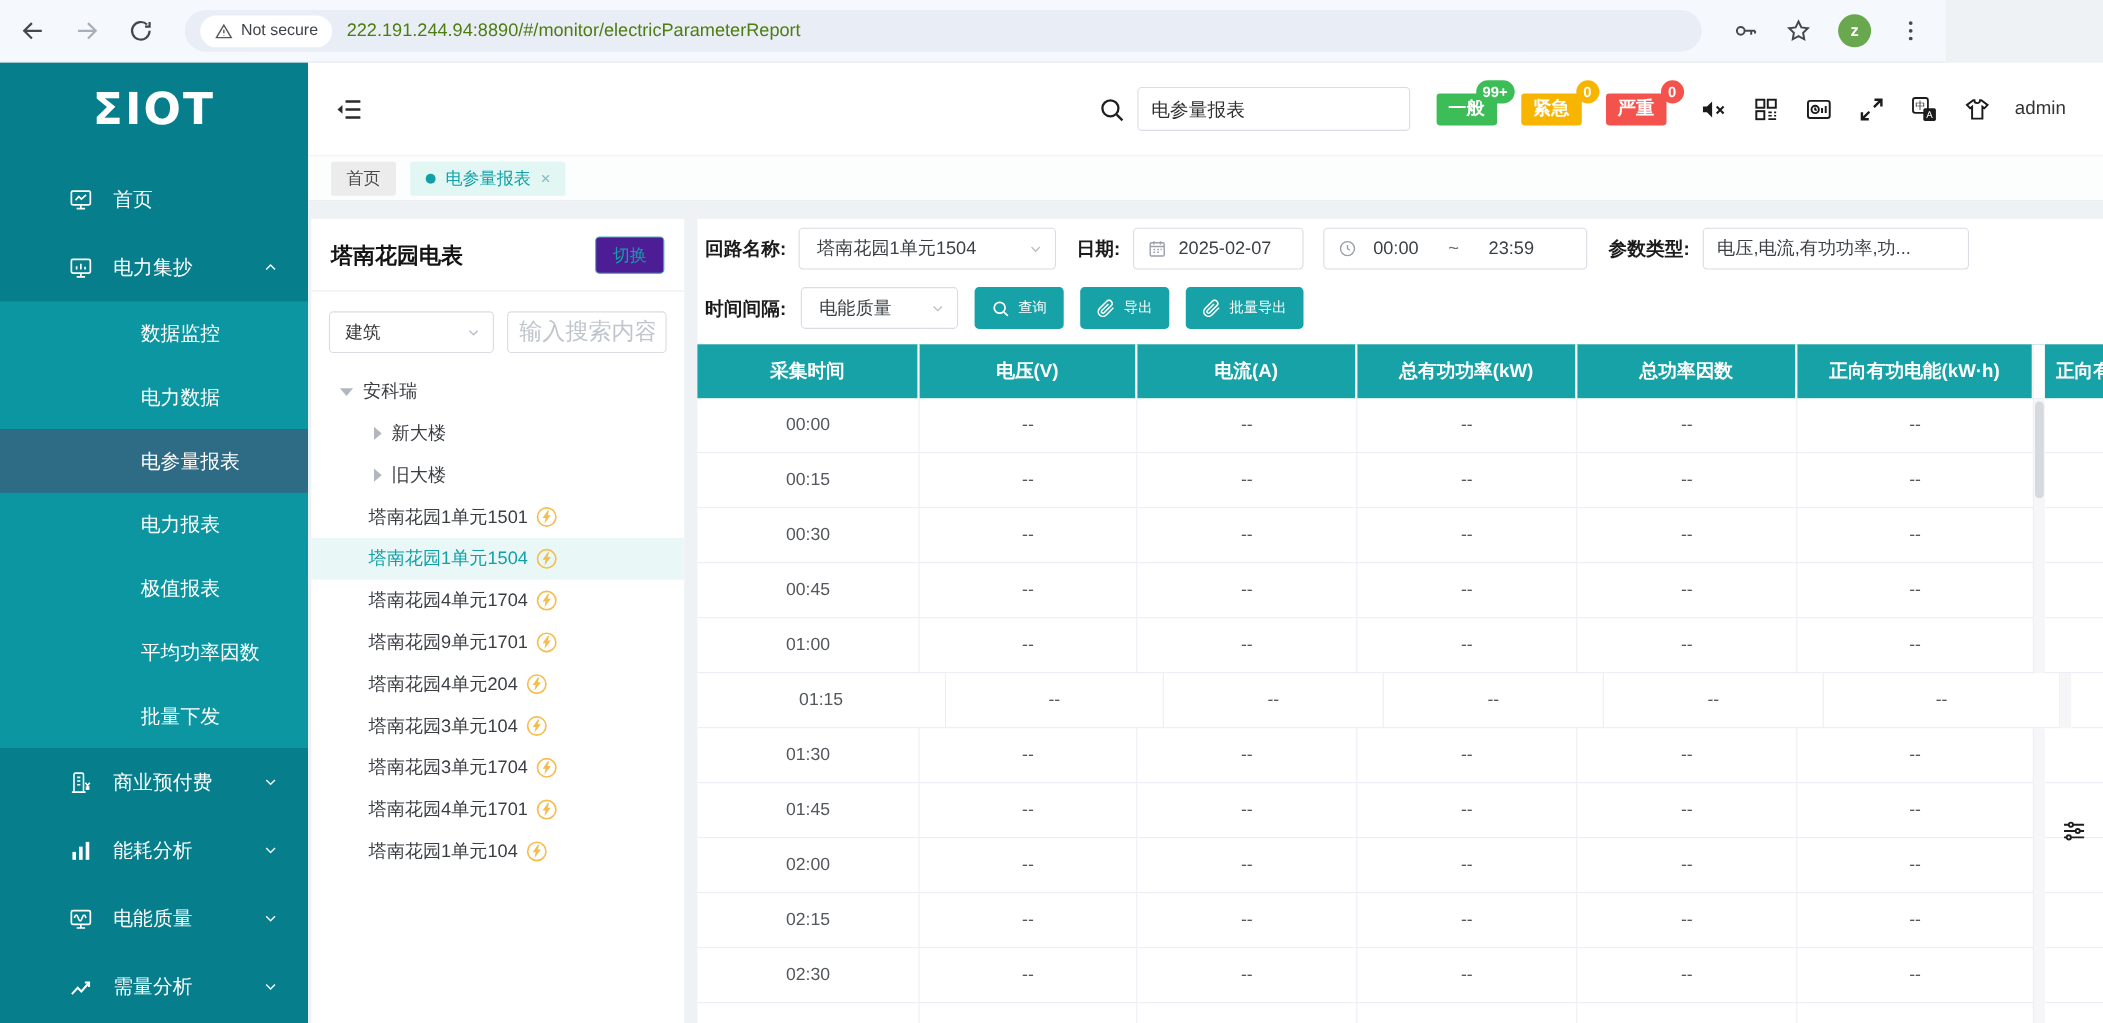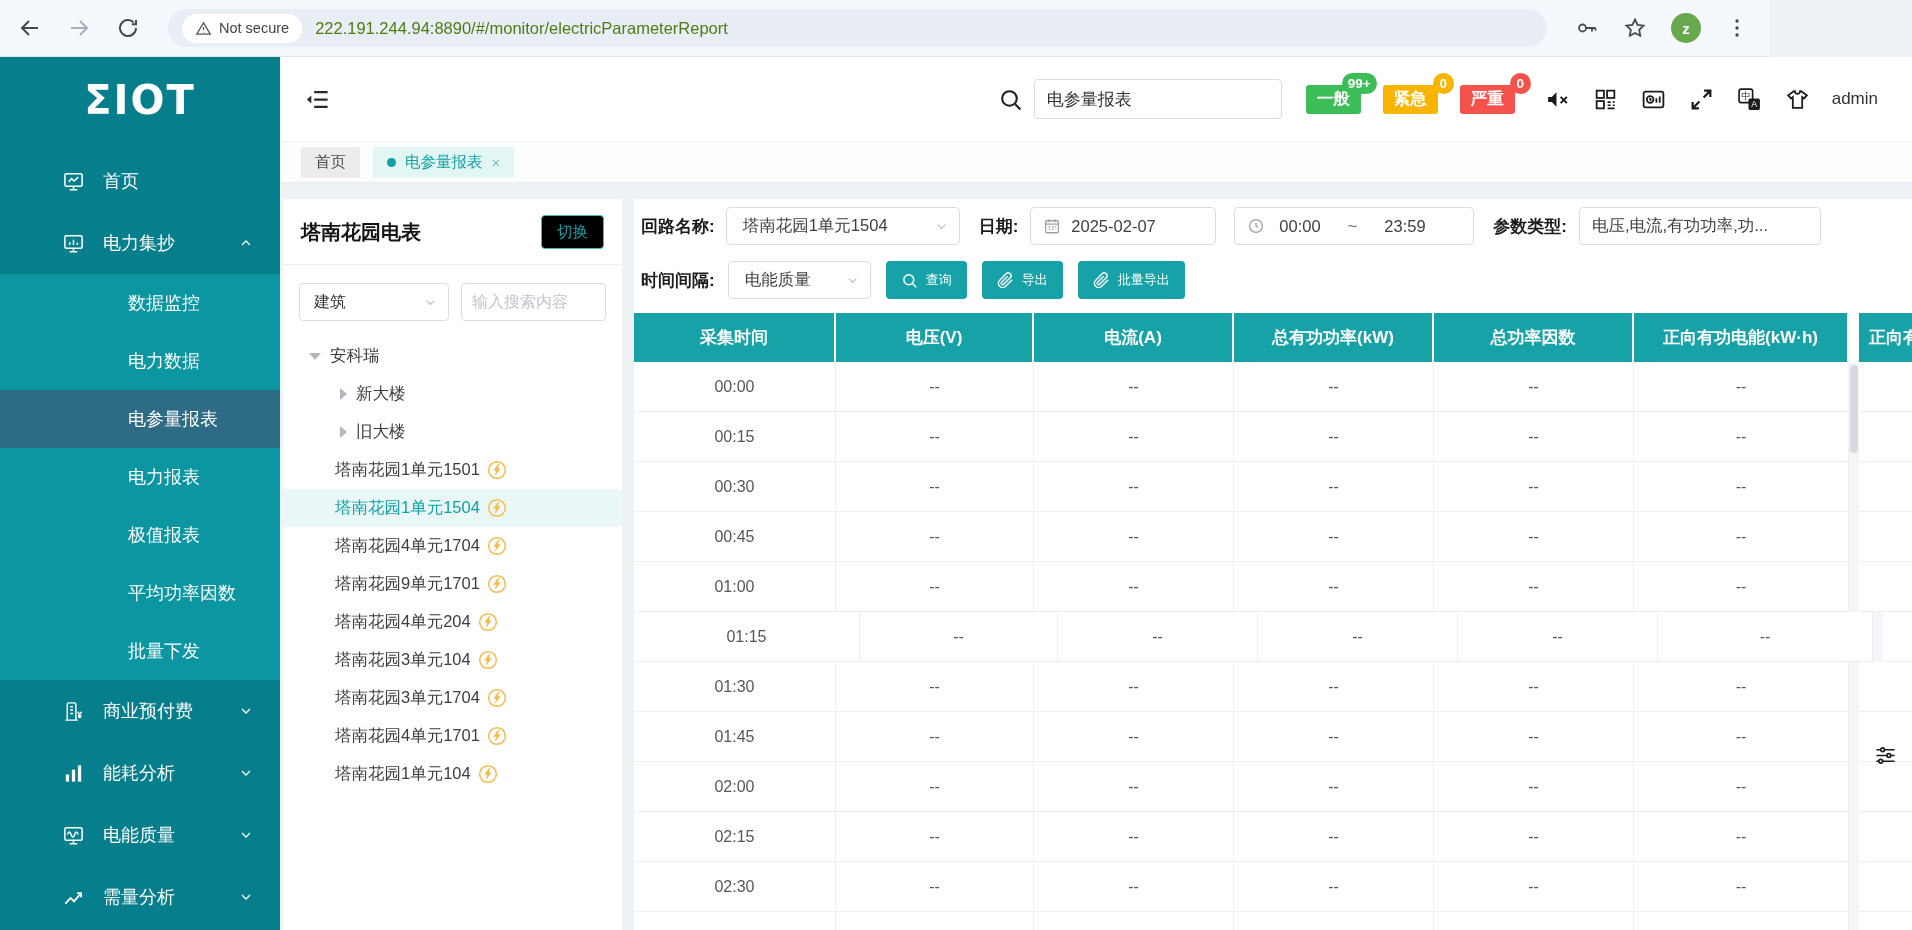--- a/index.html
+++ b/index.html
@@ -66,52 +66,52 @@
   .tab{height:31px;display:flex;align-items:center;padding:0 14px;font-size:15.5px;background:#ececec;
     color:#4a4a4a;margin-right:13px;border-radius:2px;gap:9px;cursor:pointer;}
   .tab.active{background:#e2f6f3;color:#12a0a6;}
   .tab .dot{width:9px;height:9px;border-radius:50%;background:#12a0a6;}
   .tab .close{font-size:15px;color:#7cb9bd;}
 
   
   .tree-panel{position:absolute;left:283px;top:199px;width:339px;height:731px;background:#fff;padding-top:16px;}
   .tp-head{display:flex;align-items:center;justify-content:space-between;padding:0 18px;}
   .tp-title{font-size:20px;font-weight:bold;color:#141414;}
-  .switch-btn{height:34px;padding:0 15px;border:1px solid #49b8b2;color:#12a0a6;background:#000000;
+  .switch-btn{height:34px;padding:0 15px;border:1px solid #49b8b2;color:#12a0a6;background:#4c1d95;
     border-radius:4px;font-size:15.5px;font-family:inherit;cursor:pointer;}
   .tp-divider{border-top:1px solid #ededed;margin-top:15px;}
   .tp-controls{display:flex;gap:12px;padding:18px 16px 0;}
   .select-box{height:38px;border:1px solid #d9dce3;border-radius:4px;display:flex;align-items:center;
     background:#fff;cursor:pointer;}
   .tp-controls .select-box{width:150px;padding:0 10px 0 14px;font-size:16px;color:#333;}
   .caret{margin-left:auto;width:15px;height:15px;color:#b9bec7;flex:none;}
   .caret svg{width:100%;height:100%;display:block;}
   .tp-search{width:145px;height:38px;border:1px solid #d9dce3;border-radius:4px;padding:0 10px;
-    font-size:16px;font-family:inherit;color:#333;outline:none;}
+    font-size:21px;font-family:inherit;color:#333;outline:none;}
   .tp-search::placeholder{color:#c0c5cd;}
   .tree{margin-top:16px;}
   .tnode{height:38px;display:flex;align-items:center;font-size:16.5px;color:#3a3d42;padding-left:26px;cursor:pointer;}
   .tnode.l1{padding-left:57px;}
   .tnode.leaf{padding-left:52px;}
   .tnode.selected{background:#e9f8f7;color:#12a0a6;}
   .tarrow{width:0;height:0;margin-right:9px;flex:none;}
   .tarrow.exp{border-left:6px solid transparent;border-right:6px solid transparent;border-top:7px solid #b2b6bd;}
   .tarrow.col{border-top:6px solid transparent;border-bottom:6px solid transparent;border-left:7px solid #b2b6bd;}
   .bolt{width:20px;height:20px;margin-left:7px;flex:none;}
   .bolt svg{width:100%;height:100%;display:block;}
 
   
   .main-panel{position:absolute;left:634px;top:199px;width:1278px;height:731px;background:#fff;padding-top:8px;}
   .filters{display:flex;align-items:center;padding-left:7px;}
   .flabel{font-size:17px;font-weight:bold;color:#1b1b1b;white-space:nowrap;}
   .ml19{margin-left:19px;}
   .input-box{height:38px;border:1px solid #d9dce3;border-radius:4px;display:flex;align-items:center;
     font-size:16.5px;color:#3c3f44;background:#fff;white-space:nowrap;}
   .circuit-select{width:234px;margin-left:11px;padding:0 10px 0 16px;cursor:pointer;}
-  .date-box{width:186px;margin-left:12px;padding:0 12px;gap:10px;cursor:pointer;}
+  .date-box{width:155px;margin-left:12px;padding:0 12px;gap:10px;cursor:pointer;}
   .time-box{width:240px;margin-left:18px;padding:0 12px;cursor:pointer;}
   .param-box{width:242px;margin-left:12px;padding:0 12px;overflow:hidden;cursor:pointer;}
   .in-icon{width:18px;height:18px;color:#9aa0a8;flex:none;}
   .in-icon svg{width:100%;height:100%;display:block;}
   .time-box .tstart{margin-left:14px;}
   .time-box .tsep{margin:0 27px;color:#6b6e73;}
   .filters2{margin-top:16px;}
   .interval-select{width:143px;margin-left:13px;padding:0 10px 0 16px;cursor:pointer;}
   .btn{height:38px;border:none;border-radius:4px;background:#16a2a6;color:#fff;font-size:13px;
     display:flex;align-items:center;gap:8px;padding:0 15px;margin-left:15px;font-family:inherit;cursor:pointer;}

